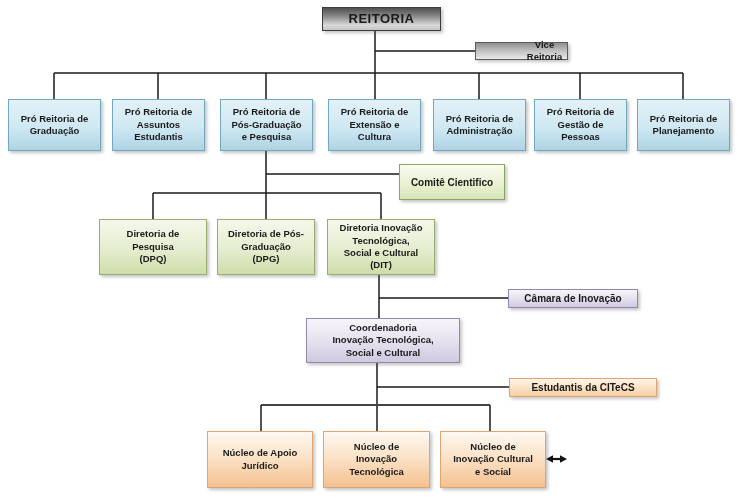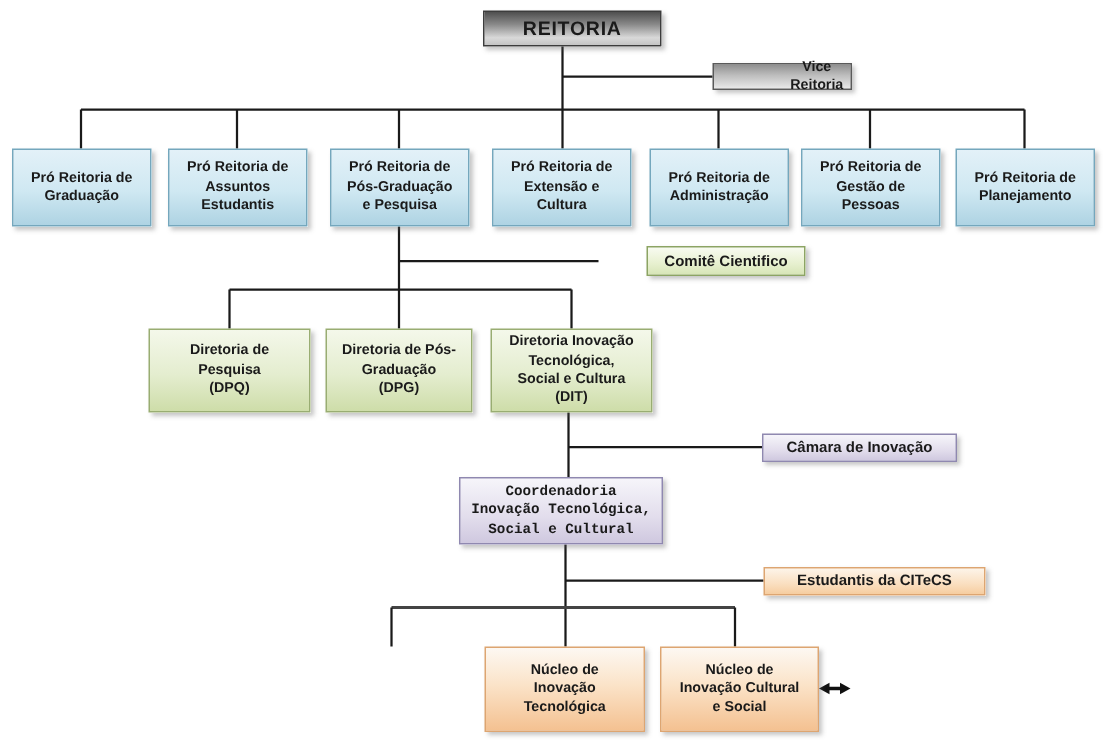--- a/index.html
+++ b/index.html
@@ -136,55 +136,59 @@
   <div class="node blue shadow" style="left:534px;top:99px;width:93px;height:52px;">
     <span>Pró Reitoria de
 Gestão de
 Pessoas</span>
   </div>
   <div class="node blue shadow" style="left:637px;top:99px;width:93px;height:52px;">
     <span>Pró Reitoria de
 Planejamento</span>
   </div>
 
-  <div class="node greenlabel shadow" style="left:399px;top:164px;width:106px;height:20px;margin-left:32px;">
+  <div class="node greenlabel shadow" style="left:399px;top:164px;width:106px;height:36px;">
     <span>Comitê Cientifico</span>
   </div>
 
   <div class="node green shadow" style="left:99px;top:219px;width:108px;height:56px;">
     <span>Diretoria de
 Pesquisa
 (DPQ)</span>
   </div>
   <div class="node green shadow" style="left:217px;top:219px;width:98px;height:56px;justify-content:center;">
     <span>Diretoria de Pós-
 Graduação
 (DPG)</span>
   </div>
   <div class="node green shadow" style="left:327px;top:219px;width:108px;height:56px;">
     <span>Diretoria Inovação
 Tecnológica,
-Social e Cultura
+Social e Cultural
 (DIT)</span>
   </div>
 
   <div class="node purple shadow" style="left:508px;top:289px;width:130px;height:19px;font-size:10px;">
     <span>Câmara de Inovação</span>
   </div>
 
-  <div class="node purple shadow" style="left:306px;top:318px;width:136px;height:45px;font-family:Liberation Mono, monospace;">
+  <div class="node purple shadow" style="left:306px;top:318px;width:154px;height:45px;">
     <span>Coordenadoria
 Inovação Tecnológica,
 Social e Cultural</span>
   </div>
 
   <div class="node orangelabel shadow" style="left:509px;top:378px;width:148px;height:19px;">
     <span>Estudantis da CITeCS</span>
   </div>
 
+  <div class="node orange shadow" style="left:207px;top:431px;width:106px;height:57px;">
+    <span>Núcleo de Apoio
+Jurídico</span>
+  </div>
   <div class="node orange shadow" style="left:323px;top:431px;width:107px;height:57px;">
     <span>Núcleo de
 Inovação
 Tecnológica</span>
   </div>
   <div class="node orange shadow" style="left:440px;top:431px;width:106px;height:57px;">
     <span>Núcleo de
 Inovação Cultural
 e Social</span>
   </div>

